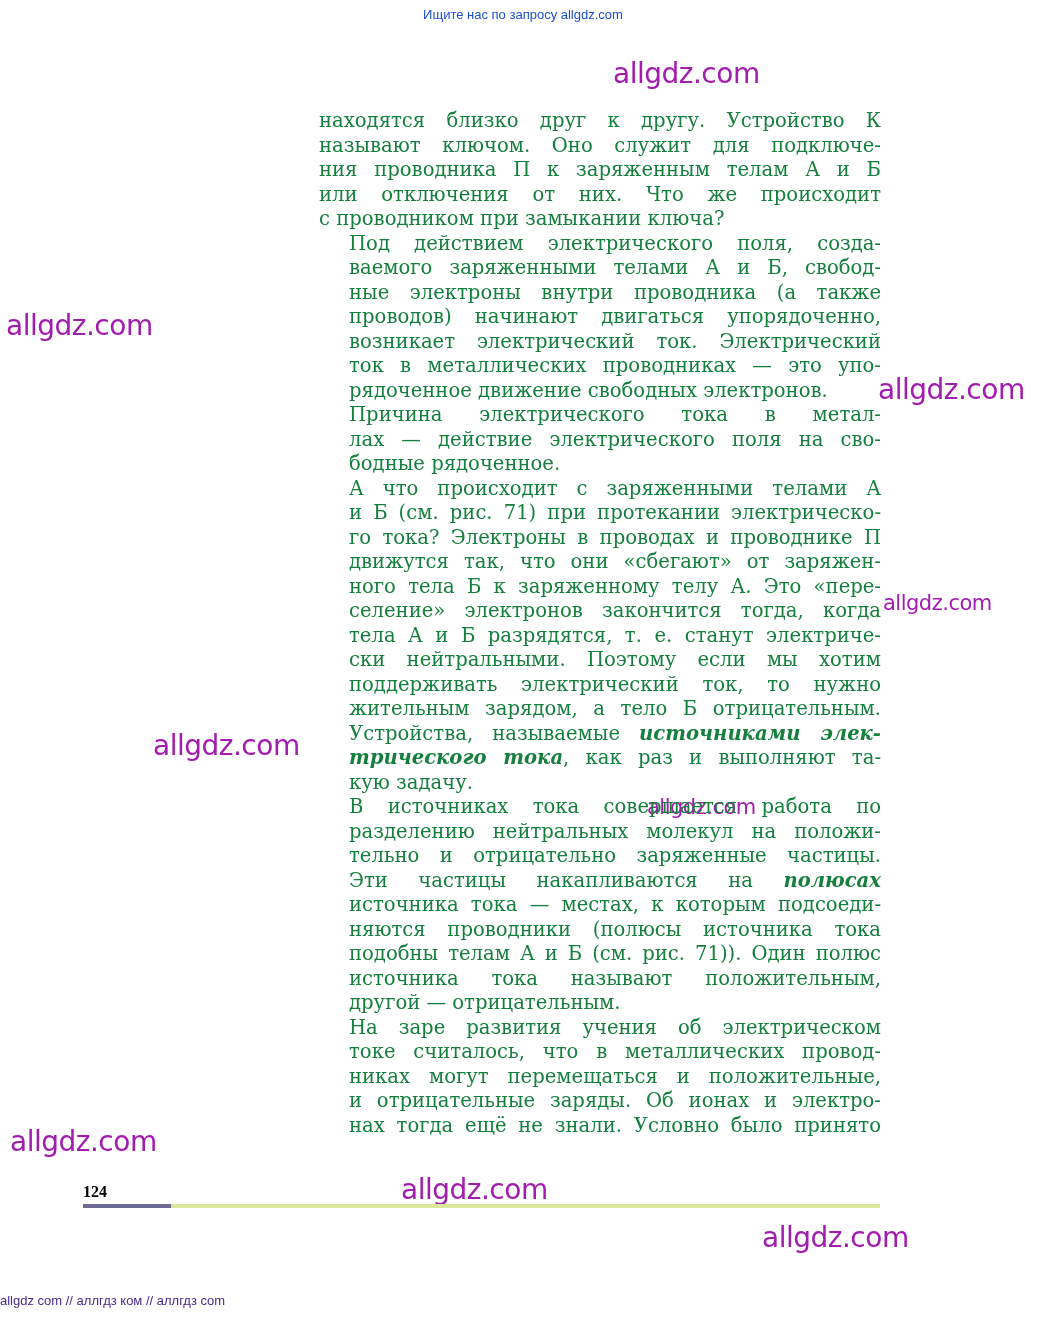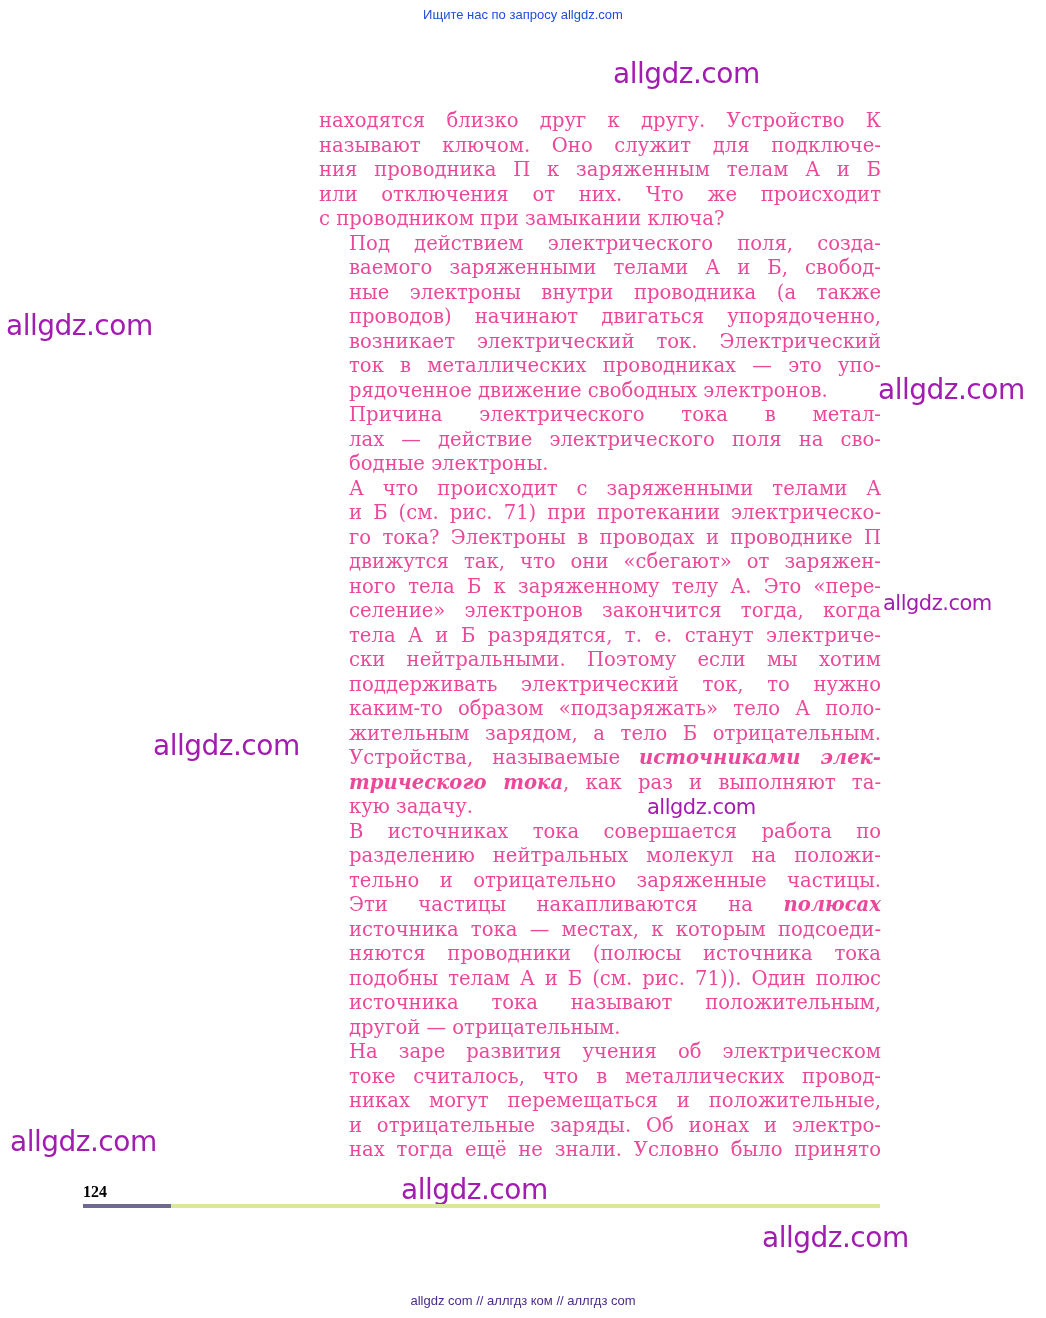--- a/index.html
+++ b/index.html
@@ -9,36 +9,36 @@
       font-family: "Liberation Sans", sans-serif; font-size: 13px; color: #1d4ed8;
     }
     .wm {
       position: absolute; font-family: "DejaVu Sans", sans-serif; color: #a21caf;
       font-size: 28px; line-height: 1; white-space: nowrap; letter-spacing: -0.5px;
     }
     .wm.small { font-size: 21px; }
     .page {
       position: absolute; left: 319px; top: 109px; width: 562px;
       font-family: "DejaVu Serif", serif; font-size: 19.6px; line-height: 24.5px;
-      color: #ec4899; text-align: justify; hyphens: manual;
+      color: #15803d; text-align: justify; hyphens: manual;
     }
     .page p { margin: 0; text-indent: 30px; }
     .page p.first { text-indent: 0; }
     .page .it { }
     .page .bi { font-style: italic; font-weight: bold; }
     .line { display: block; text-align: justify; text-align-last: justify; }
     .line.last { text-align-last: left; }
     .page-number {
       position: absolute; left: 83px; top: 1183px; font-family: Liberation Serif, serif;
       font-size: 16px; color: #000000; font-weight: bold;
     }
     .rule-dark { position: absolute; left: 83px; top: 1204px; width: 88px; height: 4px; background: #6c6a93; }
     .rule-light { position: absolute; left: 171px; top: 1204px; width: 709px; height: 4px; background: #dbe79a; }
     .footer {
-      position: absolute; top: 1293px; left: 0; width: 1046px; text-align: center;
+      position: absolute; top: 1293px; left: 0; width: 1046px; 
       font-family: "Liberation Sans", sans-serif; font-size: 13px; color: #4b2a8e;
     }
   </style>
 </head>
 <body>
 
 <div class="top-banner">Ищите нас по запросу allgdz.com</div>
 
 <div id="watermarks">
     <div class="wm" style="left: 613px; top: 60px;">allgdz.com</div>
@@ -65,33 +65,32 @@
     <span class="line">ваемого заряженными телами А и Б, свобод-</span>
     <span class="line">ные электроны внутри проводника (а также</span>
     <span class="line">проводов) начинают двигаться упорядоченно,</span>
     <span class="line">возникает электрический ток. Электрический</span>
     <span class="line">ток в металлических проводниках — это упо-</span>
     <span class="line last">рядоченное движение свободных электронов.</span>
   </p>
   <p>
     <span class="line it">Причина электрического тока в метал-</span>
     <span class="line it">лах — действие электрического поля на сво-</span>
-    <span class="line last"><span class="it">бодные электроны</span><span>.</span></span>
+    <span class="line last"><span class="it">бодные рядоченное</span><span>.</span></span>
   </p>
   <p>
     <span class="line">А что происходит с заряженными телами А</span>
     <span class="line">и Б (см. рис. 71) при протекании электрическо-</span>
     <span class="line">го тока? Электроны в проводах и проводнике П</span>
     <span class="line">движутся так, что они «сбегают» от заряжен-</span>
     <span class="line">ного тела Б к заряженному телу А. Это «пере-</span>
     <span class="line">селение» электронов закончится тогда, когда</span>
     <span class="line">тела А и Б разрядятся, т. е. станут электриче-</span>
     <span class="line">ски нейтральными. Поэтому если мы хотим</span>
     <span class="line">поддерживать электрический ток, то нужно</span>
-    <span class="line">каким-то образом «подзаряжать» тело А поло-</span>
     <span class="line">жительным зарядом, а тело Б отрицательным.</span>
     <span class="line"><span>Устройства, называемые </span><span class="bi">источниками элек-</span></span>
     <span class="line"><span class="bi">трического тока</span><span>, как раз и выполняют та-</span></span>
     <span class="line last">кую задачу.</span>
   </p>
   <p>
     <span class="line">В источниках тока совершается работа по</span>
     <span class="line">разделению нейтральных молекул на положи-</span>
     <span class="line">тельно и отрицательно заряженные частицы.</span>
     <span class="line"><span>Эти частицы накапливаются на </span><span class="bi">полюсах</span></span>

